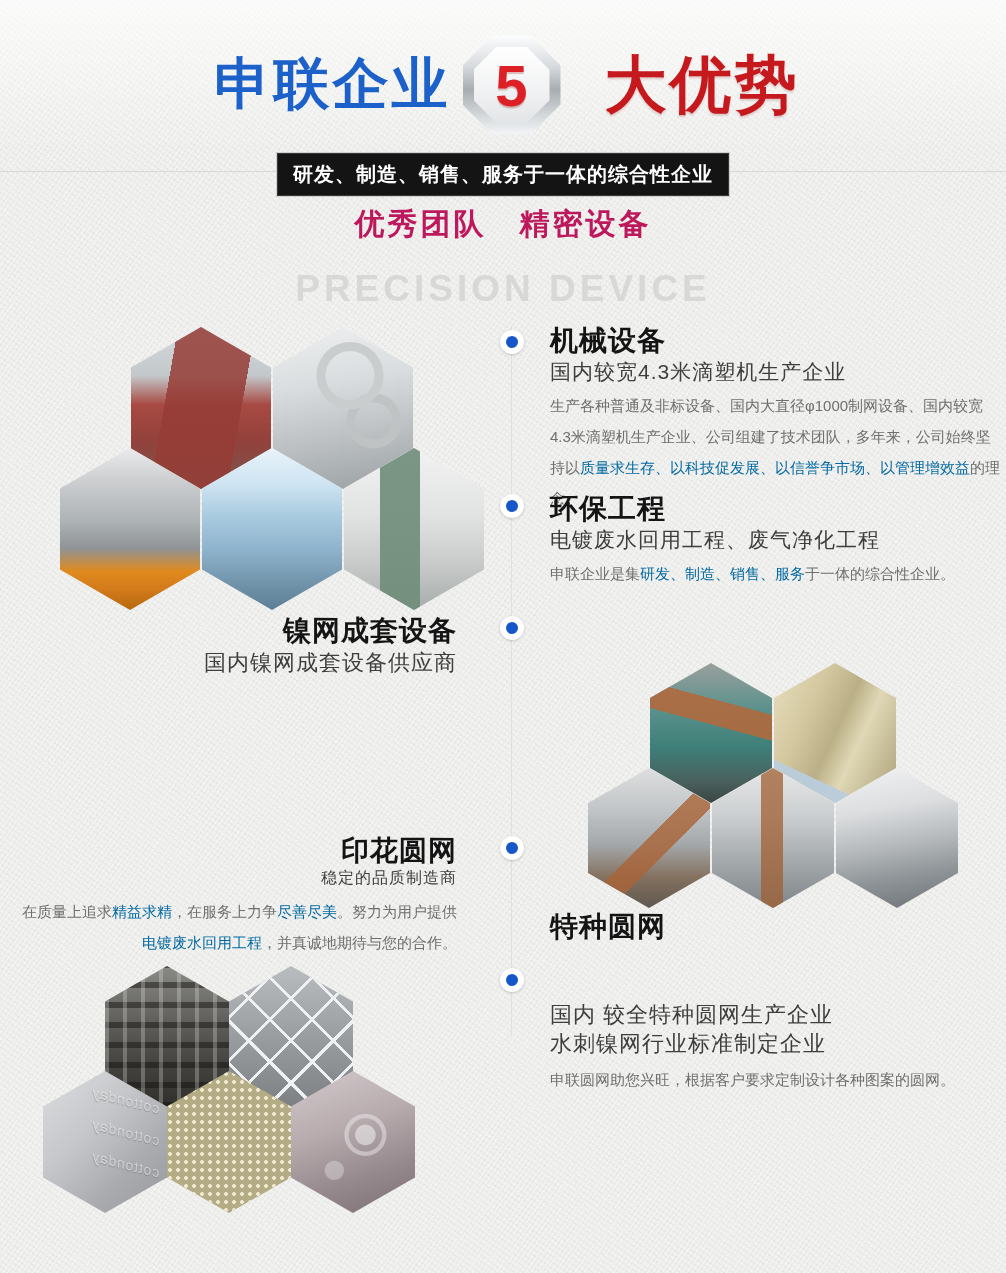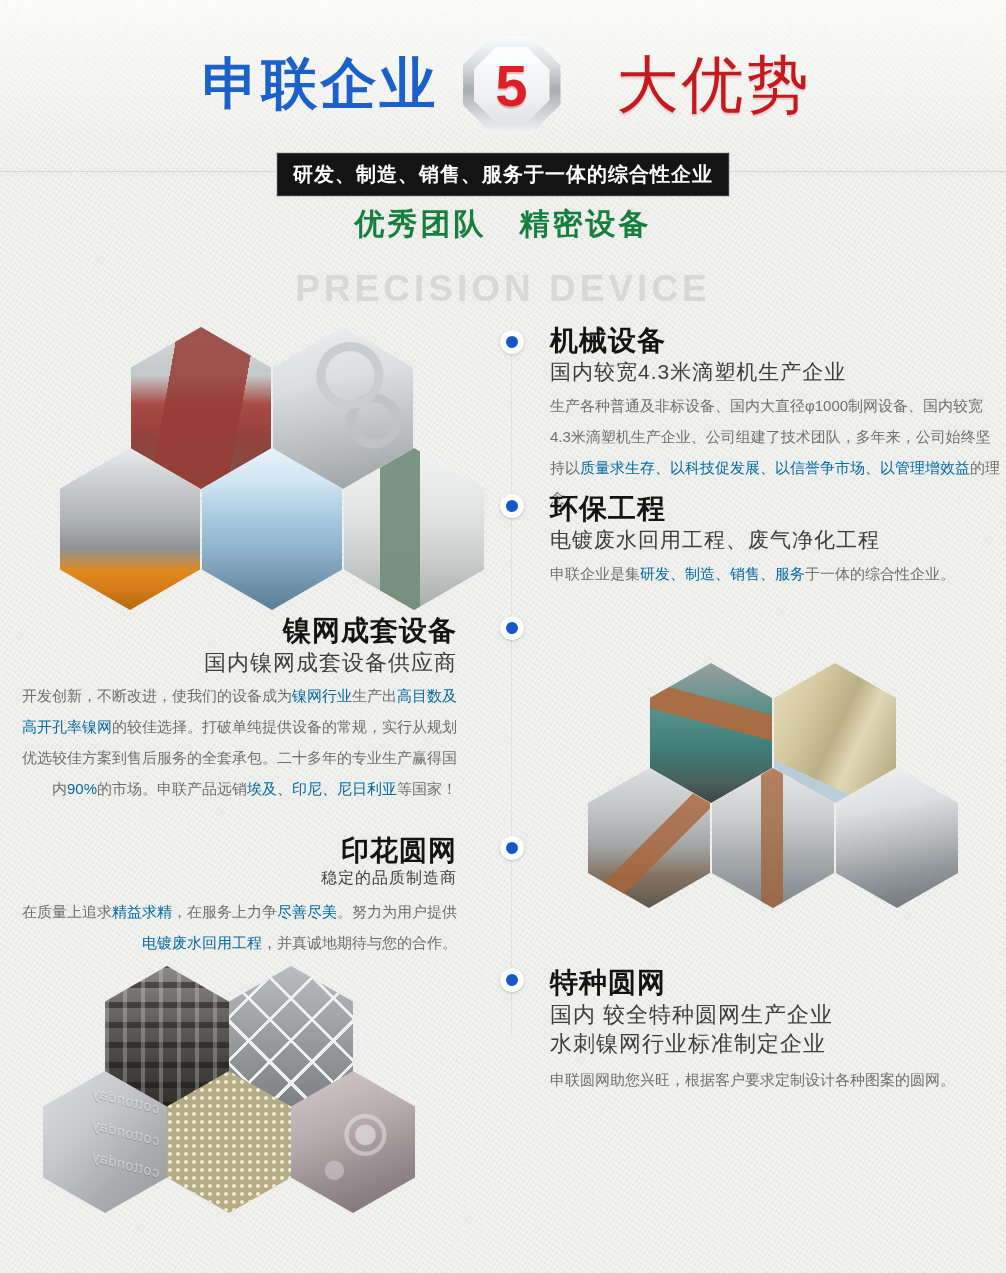--- a/index.html
+++ b/index.html
@@ -7,41 +7,41 @@
           font-family:"Liberation Sans",sans-serif;}
   #canvas::before{content:"";position:absolute;inset:0;pointer-events:none;
     background:
       linear-gradient(180deg, rgba(255,255,255,.75) 0, rgba(255,255,255,0) 150px),
       repeating-linear-gradient(125deg, rgba(255,255,255,.40) 0 1px, rgba(0,0,0,0) 1px 4px),
       repeating-linear-gradient(35deg, rgba(190,190,188,.18) 0 1px, rgba(0,0,0,0) 1px 5px);}
   .abs{position:absolute;}
 
   
   .title-row{position:absolute;top:30px;left:8px;right:0;height:110px;display:flex;
-             align-items:center;justify-content:center;gap:24px;}
+             align-items:center;justify-content:center;gap:12px;}
   .title-blue{font-size:56px;font-weight:bold;color:#1b61c9;letter-spacing:3px;}
-  .title-red{font-size:62px;font-weight:normal;color:#c6191e;letter-spacing:3px;
+  .title-red{font-size:62px;font-weight:bold;color:#c6191e;letter-spacing:3px;
              text-shadow:0 2px 2px rgba(120,10,10,.18);margin-left:32px;}
   .badge{width:98px;height:98px;flex:0 0 auto;
          clip-path:polygon(30% 0,70% 0,100% 30%,100% 70%,70% 100%,30% 100%,0 70%,0 30%);
          background:linear-gradient(180deg,#fbfcfd 0%,#d9dcdf 30%,#a8adb1 55%,#cfd3d6 78%,#f2f4f5 100%);
          display:flex;align-items:center;justify-content:center;}
   .badge-inner{width:76px;height:76px;
          clip-path:polygon(30% 0,70% 0,100% 30%,100% 70%,70% 100%,30% 100%,0 70%,0 30%);
          background:linear-gradient(180deg,#ffffff 0%,#f0f1f2 60%,#e2e4e6 100%);
          display:flex;align-items:center;justify-content:center;}
   .badge-num{font-size:58px;font-weight:bold;color:#dd1f26;text-shadow:0 2px 1px rgba(130,0,0,.25);}
 
   .divider{position:absolute;top:171px;left:0;width:100%;height:0;border-top:1px solid #d8d8d6;}
   .tagline{position:absolute;top:153px;left:50%;transform:translateX(-50%);
            background:#141414;border:1px solid #383838;color:#ffffff;
            font-size:20px;font-weight:bold;letter-spacing:1px;padding:7px 15px;white-space:nowrap;
            box-shadow:0 0 0 1px #cfcfcd;}
   .slogan-cn{position:absolute;top:204px;left:0;width:100%;text-align:center;
-             font-size:30px;font-weight:bold;color:#15803d;letter-spacing:3px;}
+             font-size:30px;font-weight:bold;color:#be185d;letter-spacing:3px;}
   .slogan-en{position:absolute;top:239px;left:0;width:100%;text-align:center;
              font-size:37px;font-weight:bold;color:#d8d8d6;letter-spacing:4px;margin-top:29px;}
 
   
   .vline{position:absolute;left:511px;top:326px;width:1px;height:710px;background:#e0e0de;}
   .dot{position:absolute;left:500px;width:24px;height:24px;border-radius:50%;background:#ffffff;
        box-shadow:0 1px 3px rgba(0,0,0,.18);display:flex;align-items:center;justify-content:center;}
   .dot::after{content:"";width:12px;height:12px;border-radius:50%;background:#1557c8;}
   .dot.d1{top:330px}.dot.d2{top:494px}.dot.d3{top:616px}.dot.d4{top:836px}.dot.d5{top:968px}
 
@@ -143,27 +143,26 @@
   <div class="abs right-col sec-title" style="top:322px">机械设备</div>
   <div class="abs right-col sec-sub" style="top:358px">国内较宽4.3米滴塑机生产企业</div>
   <div class="abs right-col sec-para" style="top:390px"><span>生产各种普通及非标设备、国内大直径φ1000制网设备、国内较宽4.3米滴塑机生产企业、公司组建了技术团队，多年来，公司始终坚持以</span><span class="hl">质量求生存、以科技促发展、以信誉争市场、以管理增效益</span><span>的理念。</span></div>
 
   <div class="abs right-col sec-title" style="top:490px">环保工程</div>
   <div class="abs right-col sec-sub" style="top:526px">电镀废水回用工程、废气净化工程</div>
   <div class="abs right-col sec-para" style="top:558px"><span>申联企业是集</span><span class="hl">研发、制造、销售、服务</span><span>于一体的综合性企业。</span></div>
 
   <div class="abs left-col sec-title" style="top:612px">镍网成套设备</div>
   <div class="abs left-col sec-sub" style="top:648px;font-size:22px">国内镍网成套设备供应商</div>
-  <div class="abs left-col sec-para" style="top:680px"><span>开发创新，不断改进，使我们的设备成为</span><span class="hl">镍网行业</span><span>生产出</span><span class="hl">高目数及高开孔率镍网</span><span>的较佳选择。打破单纯提供设备的常规，实行从规划优选较佳方案到售后服务的全套承包。二十多年的专业生产赢得国内</span><span class="hl">90%</span><span>的市场。申联产品远销</span><span class="hl">埃及、印尼、尼日利亚</span><span>等国家！</span></div>
 
   <div class="abs left-col sec-title" style="top:832px">印花圆网</div>
   <div class="abs left-col sec-sub" style="top:868px;font-size:16px">稳定的品质制造商</div>
   <div class="abs left-col sec-para" style="top:896px"><span>在质量上追求</span><span class="hl">精益求精</span><span>，在服务上力争</span><span class="hl">尽善尽美</span><span>。努力为用户提供</span><span class="hl">电镀废水回用工程</span><span>，并真诚地期待与您的合作。</span></div>
 
-  <div class="abs right-col sec-title" style="top:964px">特种圆网</div>
+  <div class="abs right-col sec-title" style="top:908px">特种圆网</div>
   <div class="abs right-col sec-sub" style="top:1000px;font-size:22px;line-height:29px">国内 较全特种圆网生产企业</div>
   <div class="abs right-col sec-sub" style="top:1029px;font-size:22px;line-height:29px">水刺镍网行业标准制定企业</div>
   <div class="abs right-col sec-para" style="top:1064px"><span>申联圆网助您兴旺，根据客户要求定制设计各种图案的圆网。</span></div>
 
   <div class="hex c1 h-c1a"></div>
   <div class="hex c1 h-c1b"></div>
   <div class="hex c1 h-c1c"></div>
   <div class="hex c1 h-c1d"></div>
   <div class="hex c1 h-c1e"></div>
 

